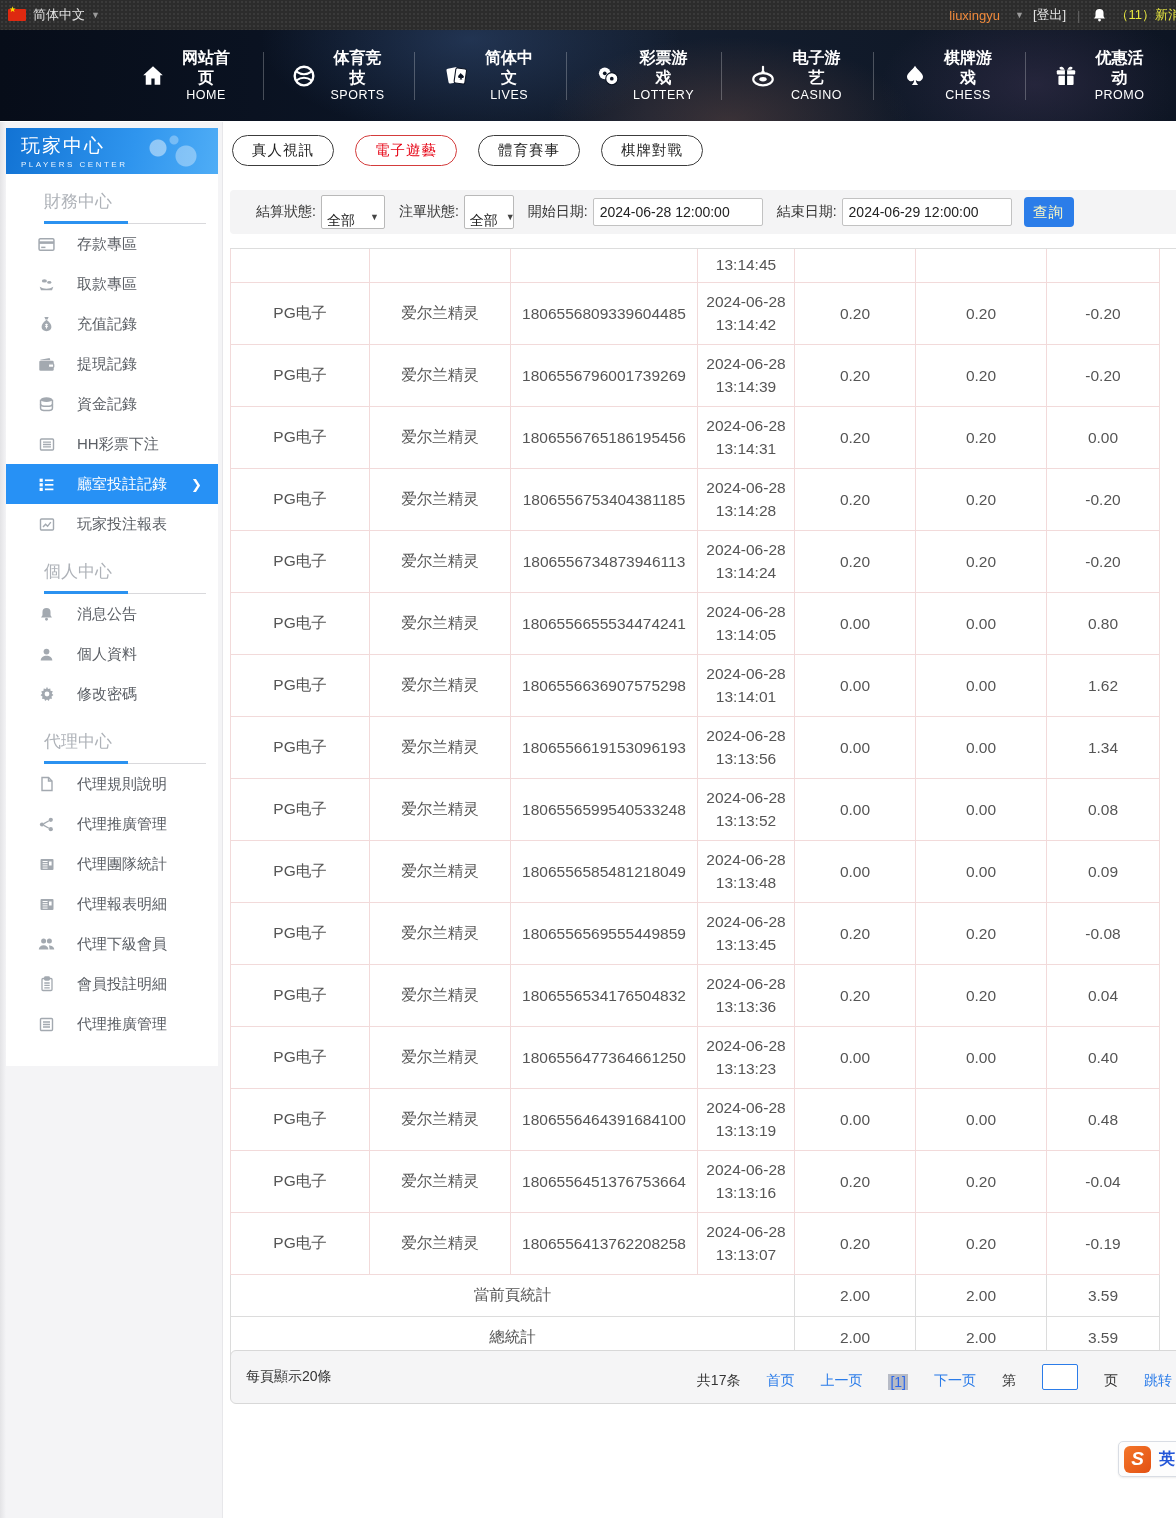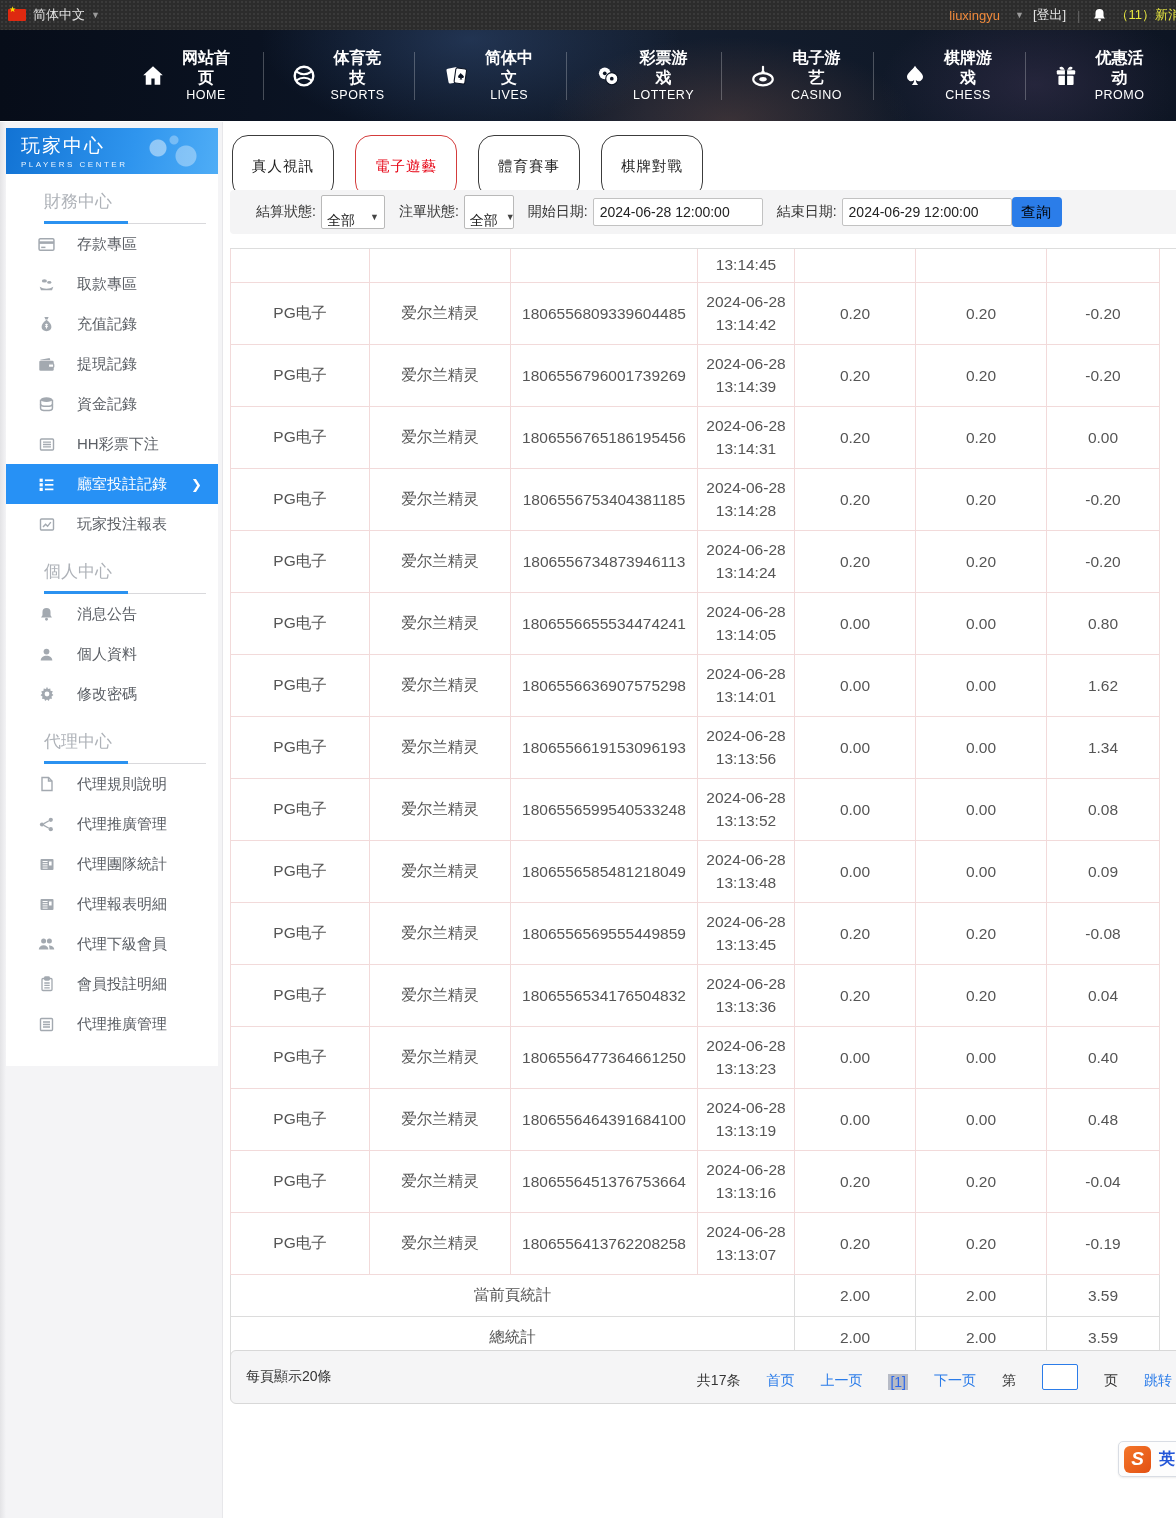--- a/index.html
+++ b/index.html
@@ -57,34 +57,34 @@
   .menu-item{height:40px;display:flex;align-items:center;padding-left:31px;color:#5a5e64;font-size:15px;cursor:pointer;position:relative;}
   .menu-item .mi-icon{width:19px;height:17px;color:#a3a9b0;margin-right:21px;display:flex;align-items:center;justify-content:center;font-size:15px;}
   .menu-item .mi-icon svg{display:block;}
   .menu-item.active{background:#2791f5;color:#fff;}
   .menu-item.active .mi-icon{color:#fff;}
   .menu-item .chev{display:none;}
   .menu-item.active .chev{display:block;position:absolute;right:16px;color:#fff;font-size:13px;font-weight:bold;}
   
   .main{position:absolute;left:230px;top:122px;width:946px;}
   .tabs{position:absolute;top:13px;left:2px;display:flex;gap:21px;}
-  .tab{height:29px;min-width:62px;padding:16px 19px;border:1px solid #3c3c3c;border-radius:16px;background:#fff;
+  .tab{height:29px;min-width:62px;padding:0 19px;border:1px solid #3c3c3c;border-radius:16px;background:#fff;
        display:flex;align-items:center;justify-content:center;font-size:14.5px;color:#1f1f1f;cursor:pointer;letter-spacing:1px;}
   .tab.active{color:#e60012;border-color:#d43c3c;}
   .filter-bar{position:absolute;top:68px;left:0;width:958px;height:44px;background:#f4f4f5;border-radius:4px;
        display:flex;align-items:center;padding:0 12px;box-sizing:border-box;font-size:14px;color:#333;white-space:nowrap;}
   .f-label{margin:0 5px 0 14px;}
   .select{height:26px;background:#fff;border:1px solid #b9b9b9;border-radius:2px;display:flex;align-items:flex-start;
        padding:16px 5px;cursor:pointer;color:#222;}
   .select .sel-caret{margin-left:auto;font-size:9px;color:#444;padding-left:8px;}
   .sel-settle{width:64px;box-sizing:border-box;}
   .sel-order{width:50px;box-sizing:border-box;}
   .date-input{width:156px;height:26px;border:1px solid #c2c2c2;border-radius:2px;font-size:14px;color:#222;
        padding:0 6px;font-family:"Liberation Sans","DejaVu Sans",sans-serif;}
-  .search-btn{width:50px;height:30px;background:#2b7de9;color:#000000;border:none;border-radius:4px;
+  .search-btn{width:50px;height:30px;margin-left:12px;background:#2b7de9;color:#fef9c3;border:none;border-radius:4px;
        font-size:14.5px;cursor:pointer;letter-spacing:1px;}
   
   .table-wrap{position:absolute;top:126px;left:0;width:1086px;height:1091px;border-top:1px solid #ddd;}
   table.bets{border-collapse:collapse;table-layout:fixed;width:929px;font-size:15.5px;color:#555;}
   table.bets td{border:1px solid #f2dada;text-align:center;padding:0;overflow:hidden;}
   tr.partial td{height:33px;border-top:none;}
   tr.data-row td{height:61px;}
   td.c-date{line-height:1.45;}
   tr.sum-row td{height:41px;border-color:#dcdcdc;}
   tr.sum-row td.v{border-left:1px solid #e8d2d2;}

